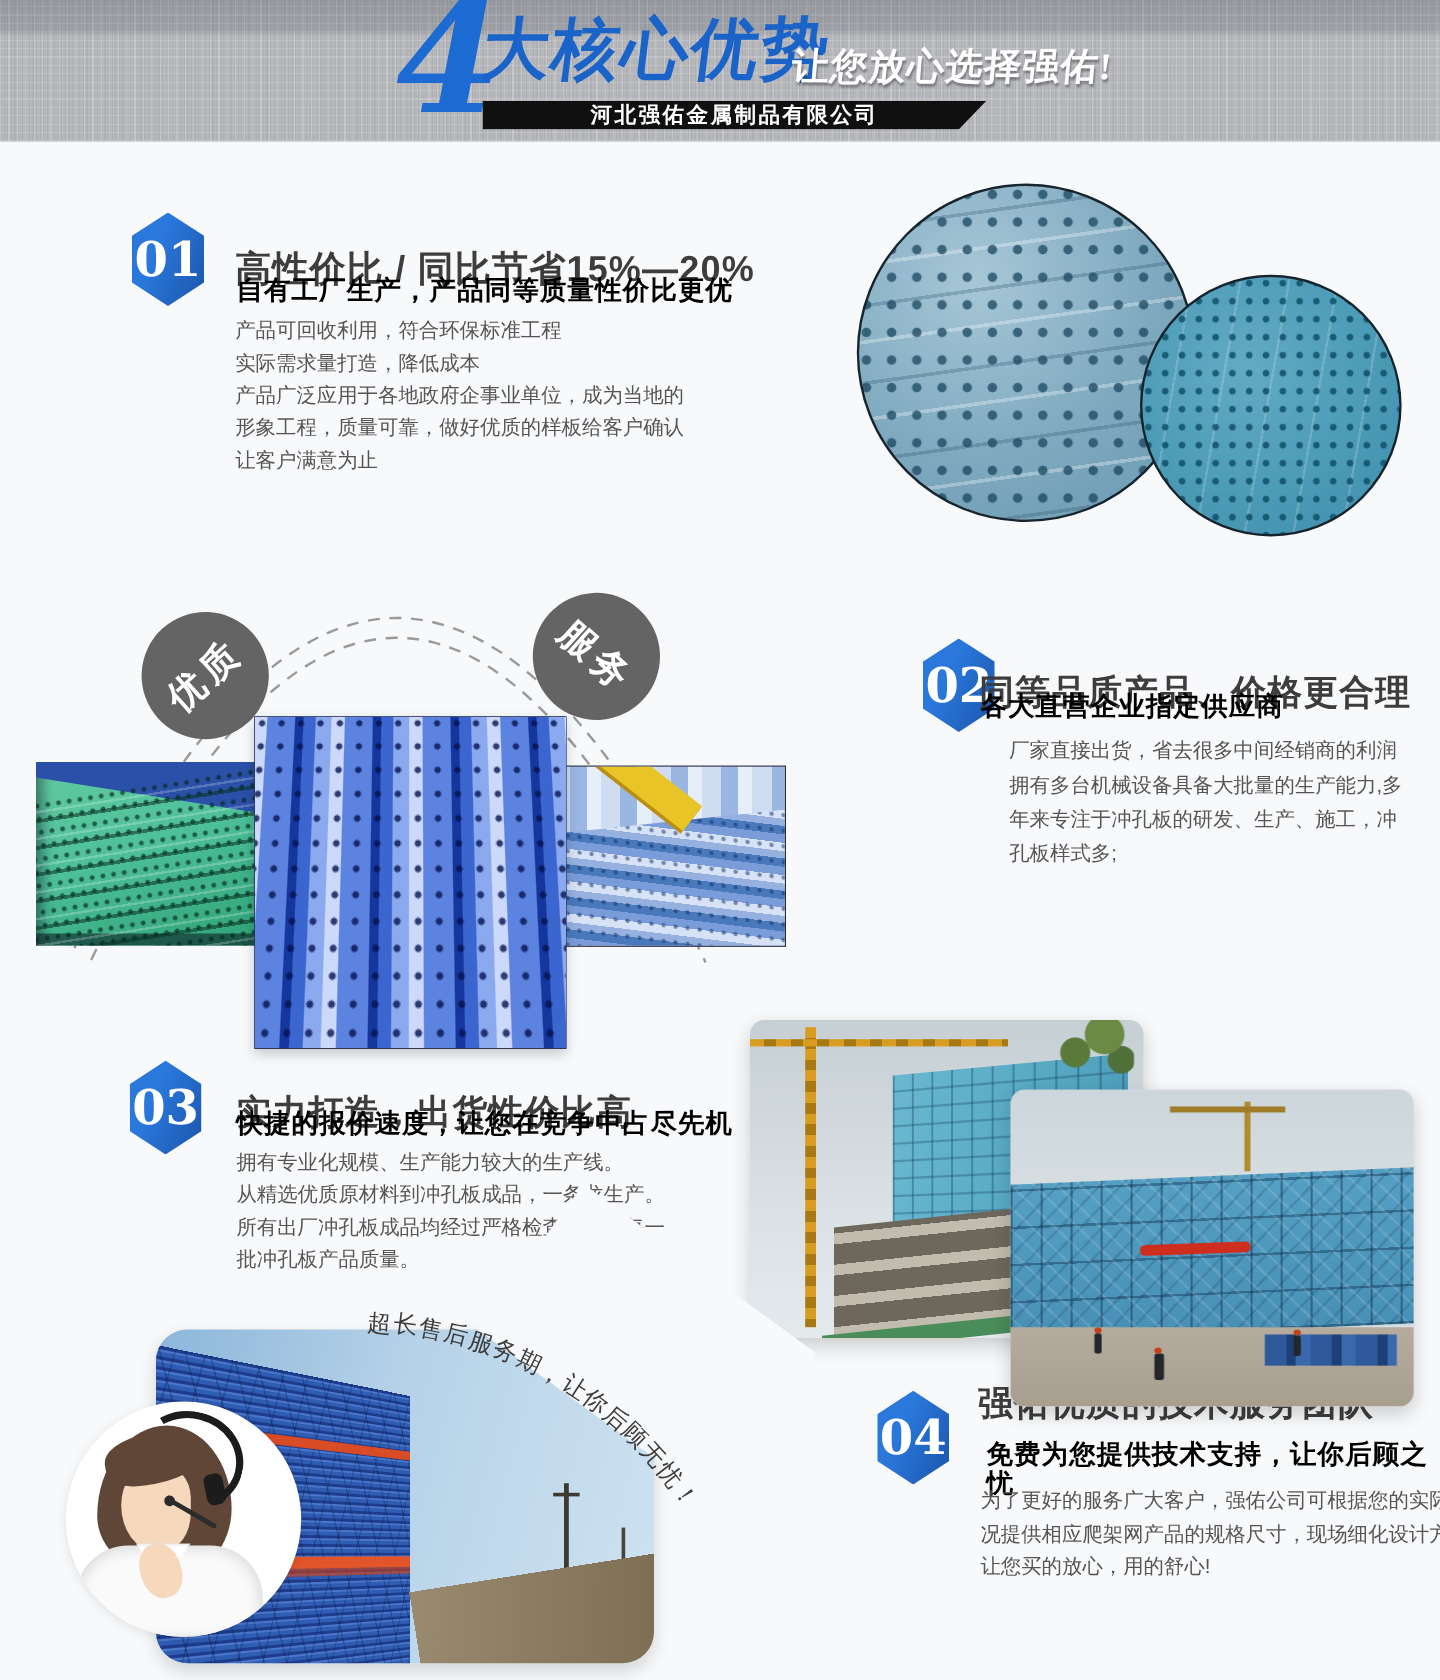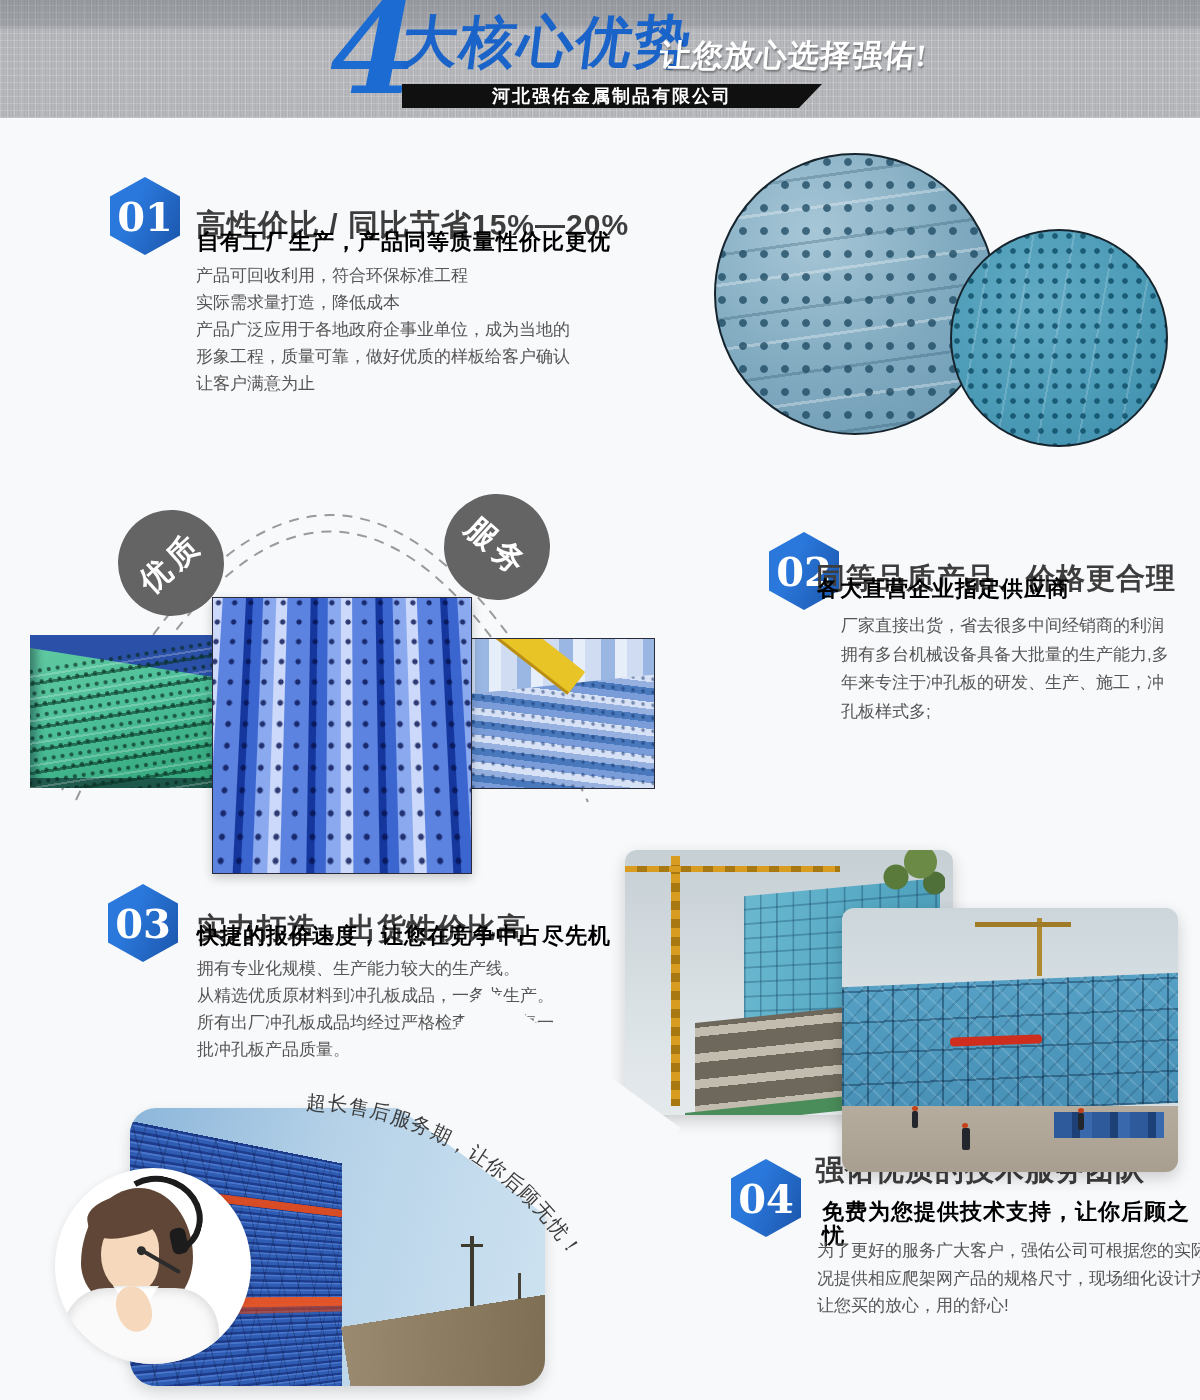--- a/index.html
+++ b/index.html
@@ -18,21 +18,21 @@
   .banner-title{position:absolute;left:402px;top:14px;font:bold 56px "Liberation Serif",serif;
       color:#1a63c8;transform:skewX(-7deg);line-height:1;letter-spacing:2px;}
   .banner-tag{position:absolute;left:660px;top:40px;font:bold 31px "Liberation Serif",serif;
       color:#ffffff;transform:skewX(-5deg);line-height:1;letter-spacing:1px;
       text-shadow:1px 2px 2px rgba(0,0,0,.35);}
   .banner-bar{position:absolute;left:402px;top:84px;width:420px;height:24px;background:#101010;
       clip-path:polygon(0 0,100% 0,94.5% 100%,0 100%);color:#fff;font-weight:bold;font-size:18px;
       display:flex;align-items:center;justify-content:center;letter-spacing:2px;}
 
   
-  .hex{position:absolute;width:70px;height:78px;color:#fff;
+  .hex{position:absolute;width:60px;height:78px;color:#fff;
       background:linear-gradient(115deg,#2a78dc 35%,#1b55aa 100%);
       clip-path:polygon(50% 0,100% 25%,100% 75%,50% 100%,0 75%,0 25%);
       display:flex;align-items:center;justify-content:center;
       font:bold 40px "DejaVu Serif",serif;}
 
   .sec-title{position:absolute;font-weight:bold;color:#3d3d3d;line-height:1.1;letter-spacing:1px;}
   .sans-title{font-family:"Liberation Sans",sans-serif;font-size:30px;}
   .serif-title{font-family:"Liberation Serif",serif;font-size:29px;}
   .sec-sub{position:absolute;font-weight:bold;color:#000000;font-size:22px;line-height:1.1;
       font-family:"Liberation Serif",serif;letter-spacing:1px;}

